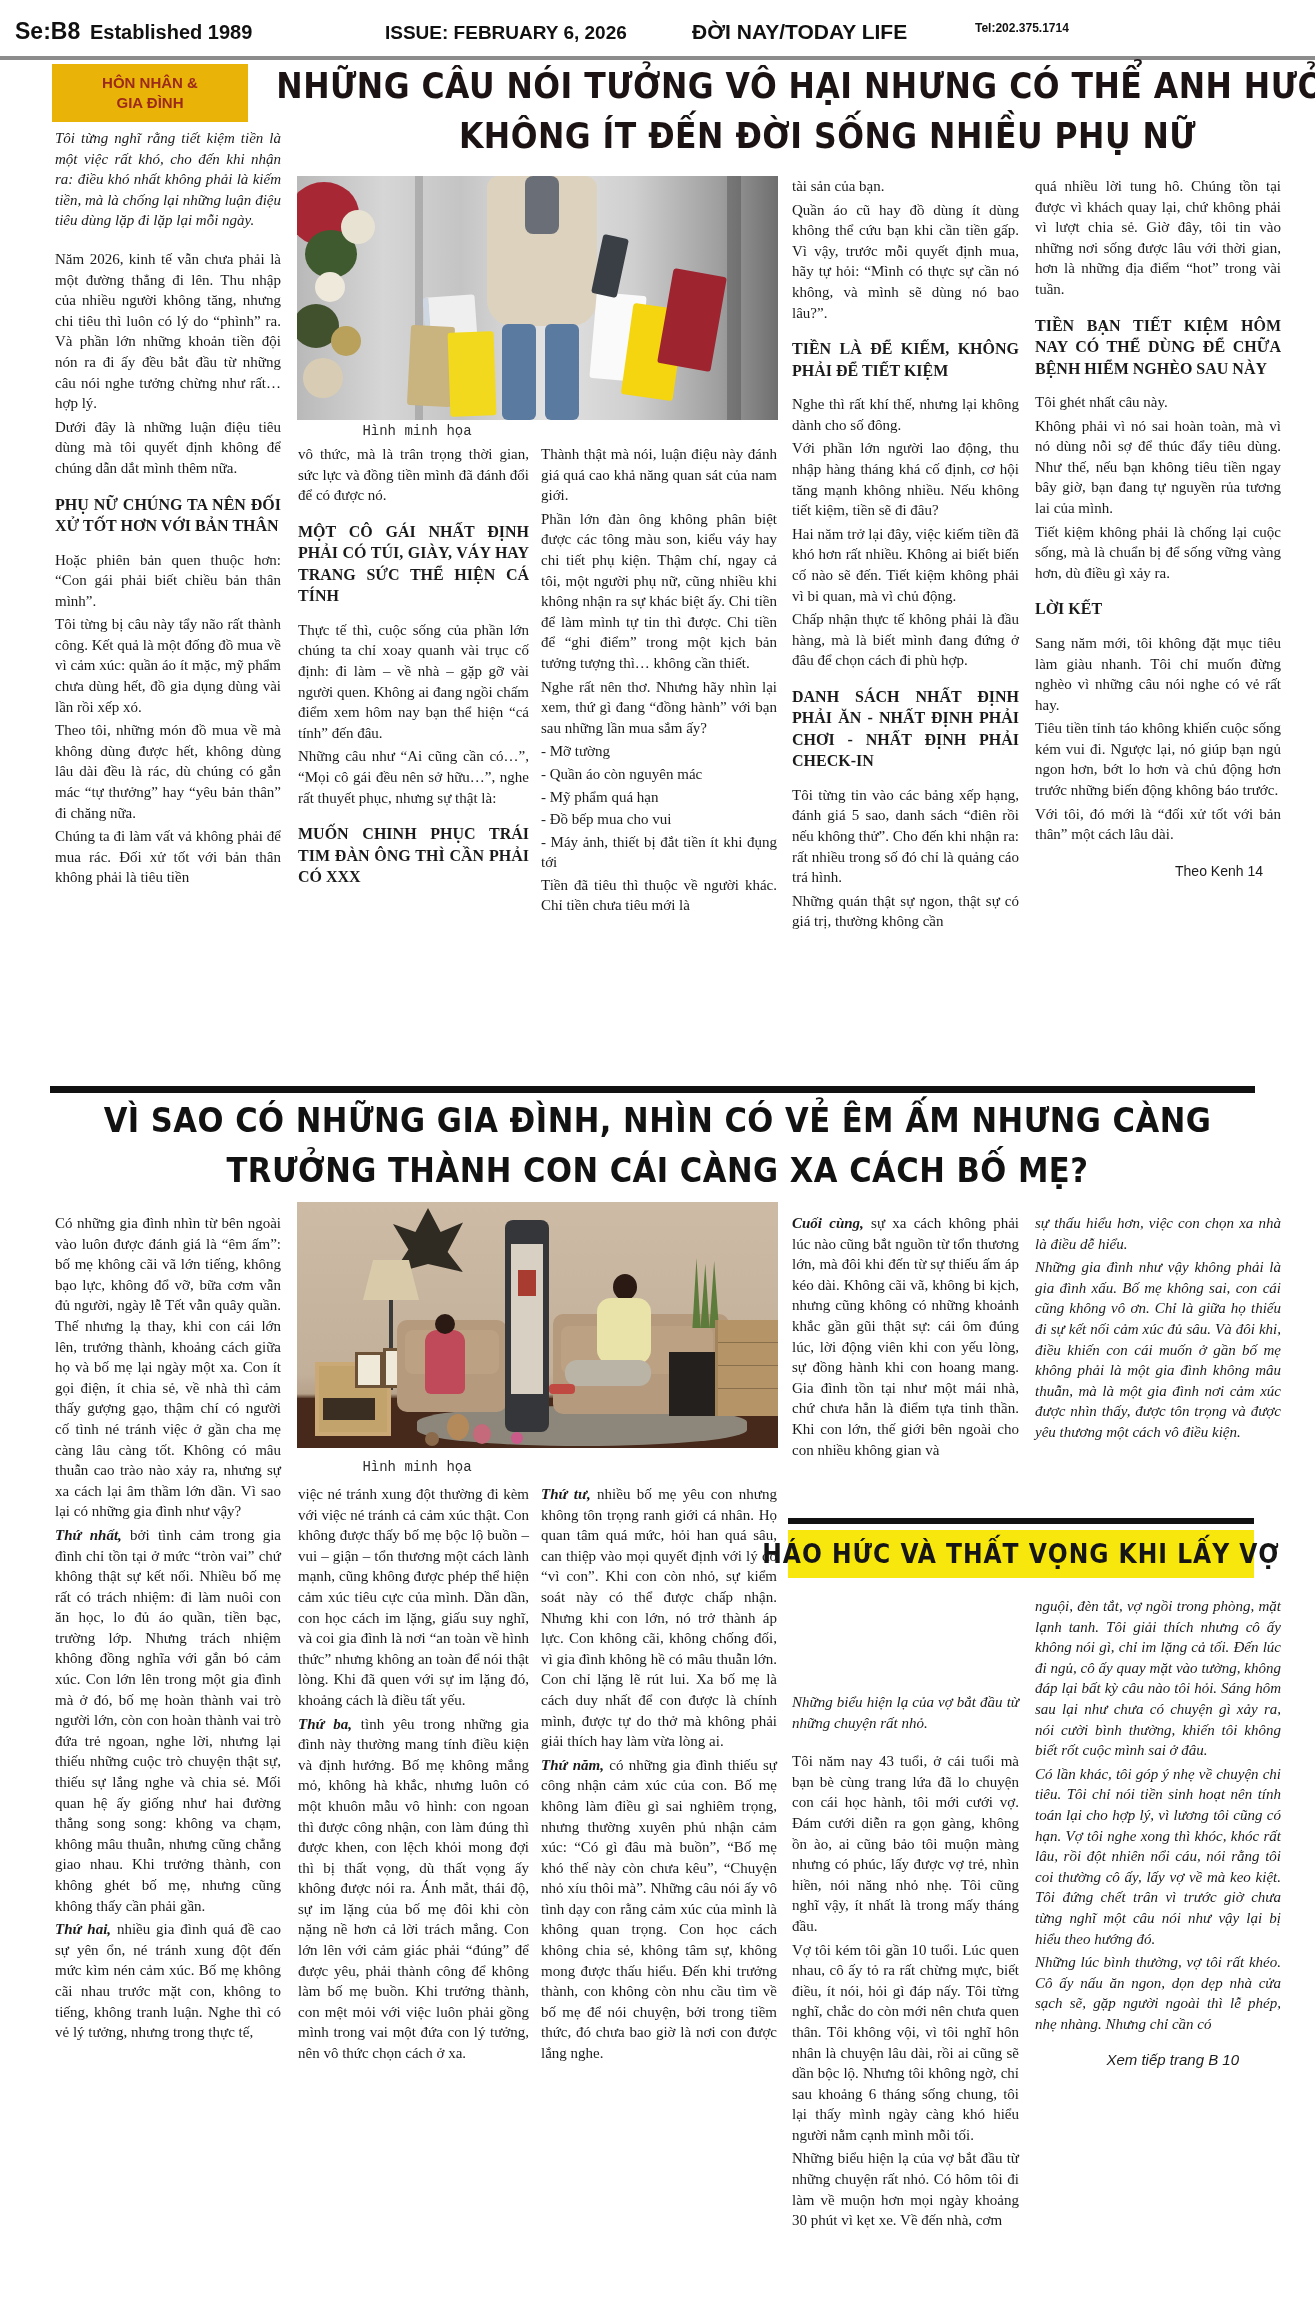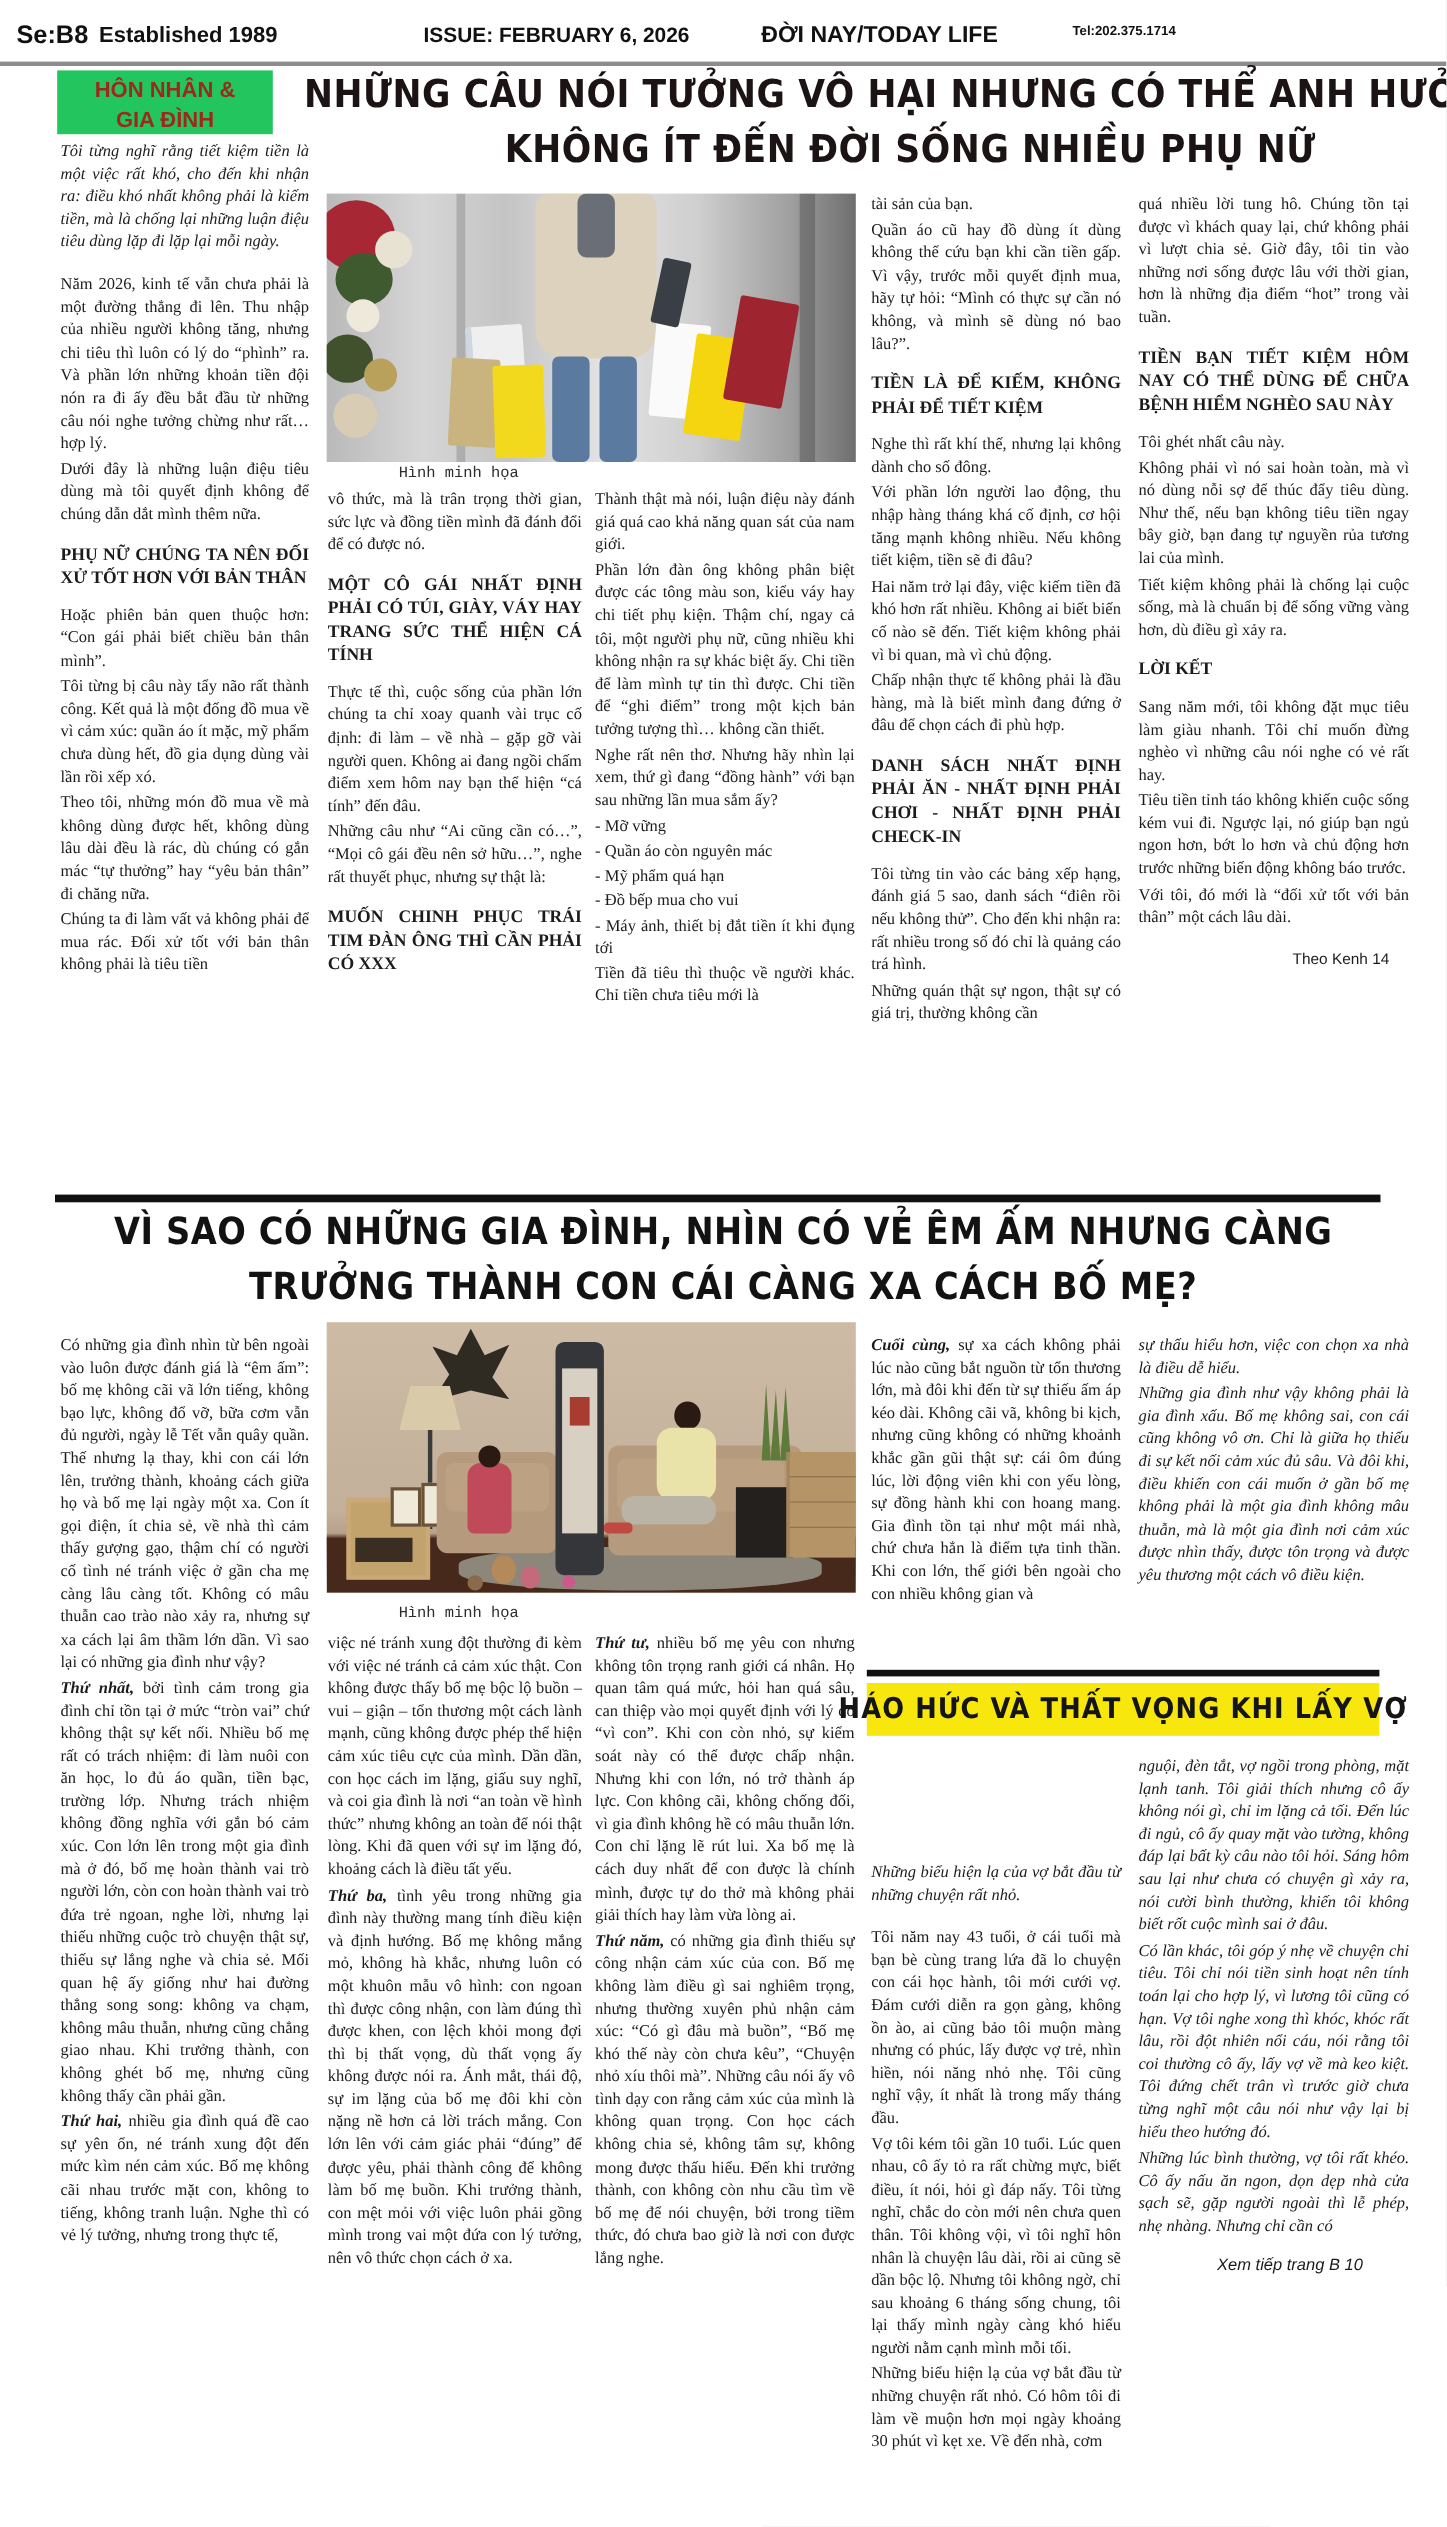--- a/index.html
+++ b/index.html
@@ -3,23 +3,23 @@
 <meta charset="utf-8">
 <style>
   html,body{margin:0;padding:0;background:#e8e8e8;}
   #page{position:relative;width:1315px;height:2297px;background:#ffffff;margin:0 auto;
         overflow:hidden;font-family:"Liberation Serif",serif;color:#1b1b1b;}
   .abs{position:absolute;}
   
   .mast{font-family:"Liberation Sans",sans-serif;font-weight:bold;color:#111;white-space:nowrap;}
   #mast-rule{left:0;right:0;top:56px;height:4px;background:#8c8c8c;}
   
-  #cat-box{left:52px;top:64px;width:196px;height:58px;background:#22c55e;
-           display:flex;flex-direction:column;align-items:center;justify-content:flex-end;
-           font-family:"Liberation Sans",sans-serif;font-weight:bold;font-size:20px;
+  #cat-box{left:52px;top:64px;width:196px;height:58px;background:#eab308;
+           display:flex;flex-direction:column;align-items:center;justify-content:center;
+           font-family:"Liberation Sans",sans-serif;font-weight:bold;font-size:15px;
            line-height:1.32;color:#9b2a1a;text-align:center;}
   
   .display{font-family:"DejaVu Sans","Liberation Sans",sans-serif;font-stretch:condensed;
            font-weight:800;color:#1c1414;text-align:center;white-space:nowrap;letter-spacing:.5px;}
   .h1line{left:0;width:1315px;font-size:35px;}
   .h2line{left:0;width:1315px;font-size:34px;color:#121212;}
   
   .col{font-size:15px;line-height:20.6px;text-align:justify;}
   .col p{margin:0 0 3px 0;}
   .t-lead{font-style:italic;margin-bottom:18px !important;}
@@ -141,21 +141,21 @@
       <p class="t-p">vô thức, mà là trân trọng thời gian, sức lực và đồng tiền mình đã đánh đổi để có được nó.</p>
       <p class="t-sub">MỘT CÔ GÁI NHẤT ĐỊNH PHẢI CÓ TÚI, GIÀY, VÁY HAY TRANG SỨC THỂ HIỆN CÁ TÍNH</p>
       <p class="t-p">Thực tế thì, cuộc sống của phần lớn chúng ta chỉ xoay quanh vài trục cố định: đi làm – về nhà – gặp gỡ vài người quen. Không ai đang ngồi chấm điểm xem hôm nay bạn thể hiện “cá tính” đến đâu.</p>
       <p class="t-p">Những câu như “Ai cũng cần có…”, “Mọi cô gái đều nên sở hữu…”, nghe rất thuyết phục, nhưng sự thật là:</p>
       <p class="t-sub">MUỐN CHINH PHỤC TRÁI TIM ĐÀN ÔNG THÌ CẦN PHẢI CÓ XXX</p>
     </div>
   <div class="abs col" style="left:541px;top:444px;width:236px;">
       <p class="t-p">Thành thật mà nói, luận điệu này đánh giá quá cao khả năng quan sát của nam giới.</p>
       <p class="t-p">Phần lớn đàn ông không phân biệt được các tông màu son, kiểu váy hay chi tiết phụ kiện. Thậm chí, ngay cả tôi, một người phụ nữ, cũng nhiều khi không nhận ra sự khác biệt ấy. Chi tiền để làm mình tự tin thì được. Chi tiền để “ghi điểm” trong một kịch bản tưởng tượng thì… không cần thiết.</p>
       <p class="t-p">Nghe rất nên thơ. Nhưng hãy nhìn lại xem, thứ gì đang “đồng hành” với bạn sau những lần mua sắm ấy?</p>
-      <p class="t-li">- Mỡ vững</p>
+      <p class="t-li">- Mỡ tường</p>
       <p class="t-li">- Quần áo còn nguyên mác</p>
       <p class="t-li">- Mỹ phẩm quá hạn</p>
       <p class="t-li">- Đồ bếp mua cho vui</p>
       <p class="t-li">- Máy ảnh, thiết bị đắt tiền ít khi đụng tới</p>
       <p class="t-p">Tiền đã tiêu thì thuộc về người khác. Chỉ tiền chưa tiêu mới là</p>
     </div>
   <div class="abs col" style="left:792px;top:176px;width:227px;">
       <p class="t-p">tài sản của bạn.</p>
       <p class="t-p">Quần áo cũ hay đồ dùng ít dùng không thể cứu bạn khi cần tiền gấp. Vì vậy, trước mỗi quyết định mua, hãy tự hỏi: “Mình có thực sự cần nó không, và mình sẽ dùng nó bao lâu?”.</p>
       <p class="t-sub">TIỀN LÀ ĐỂ KIẾM, KHÔNG PHẢI ĐỂ TIẾT KIỆM</p>

